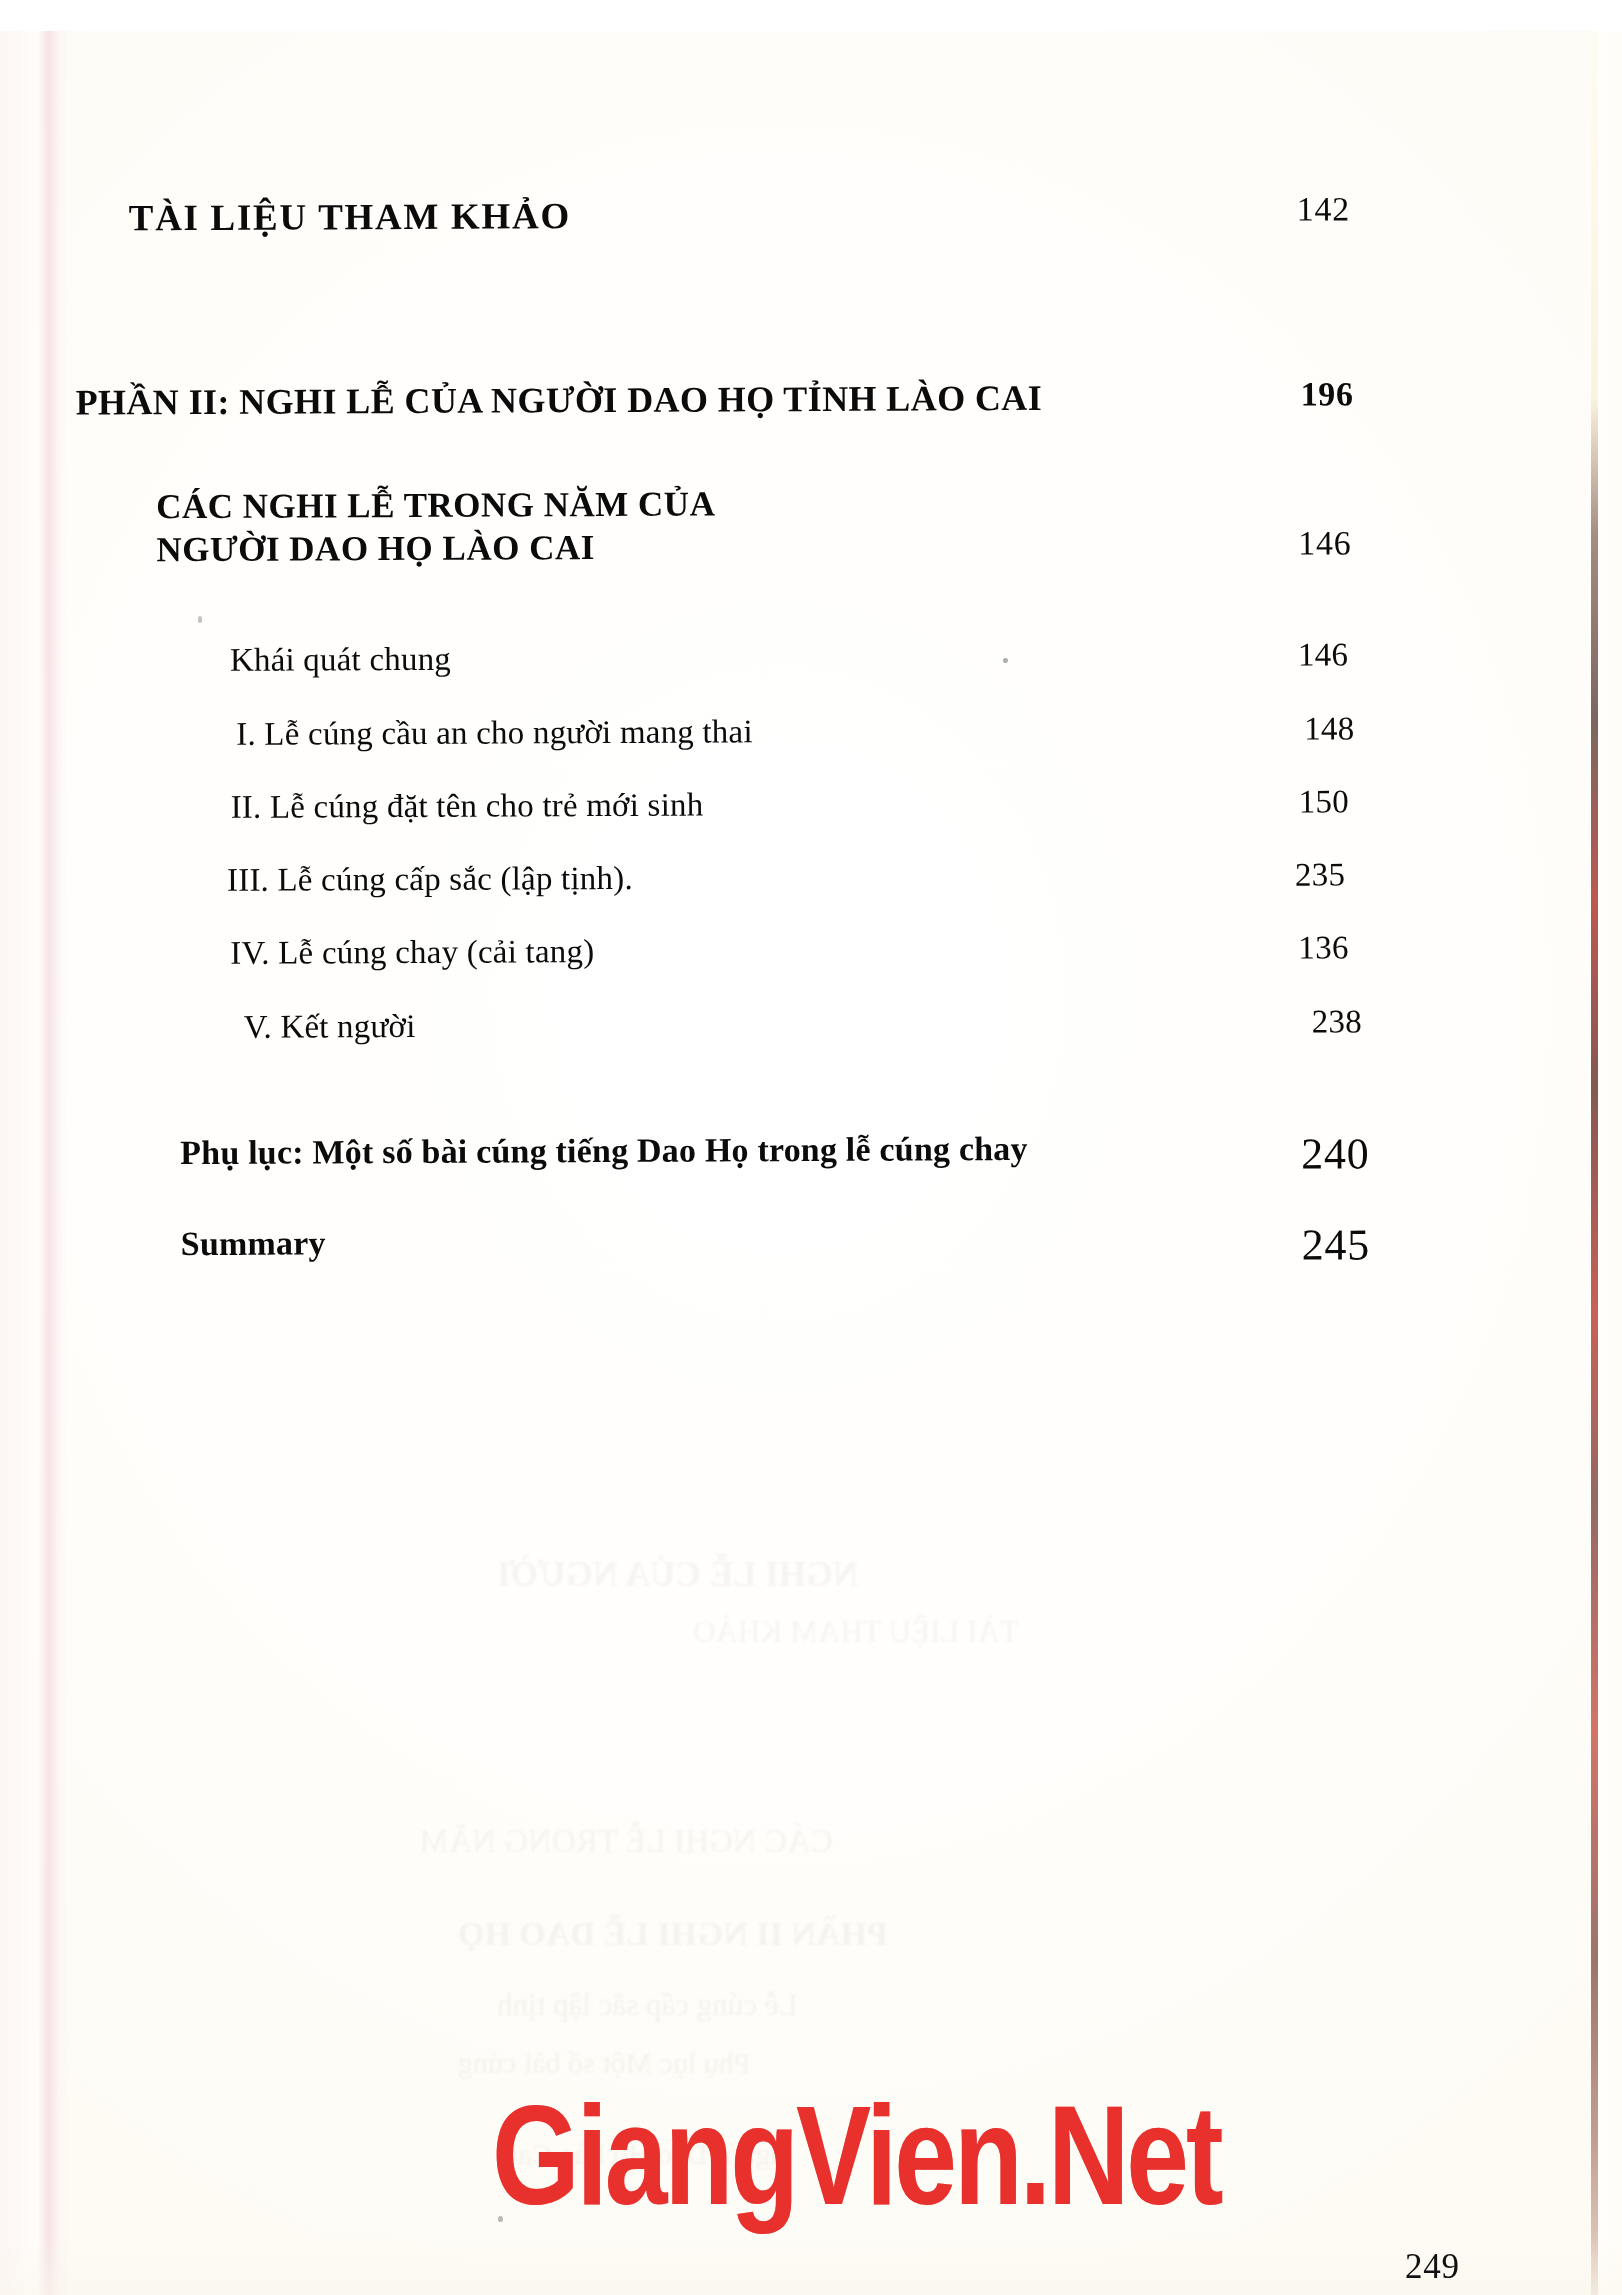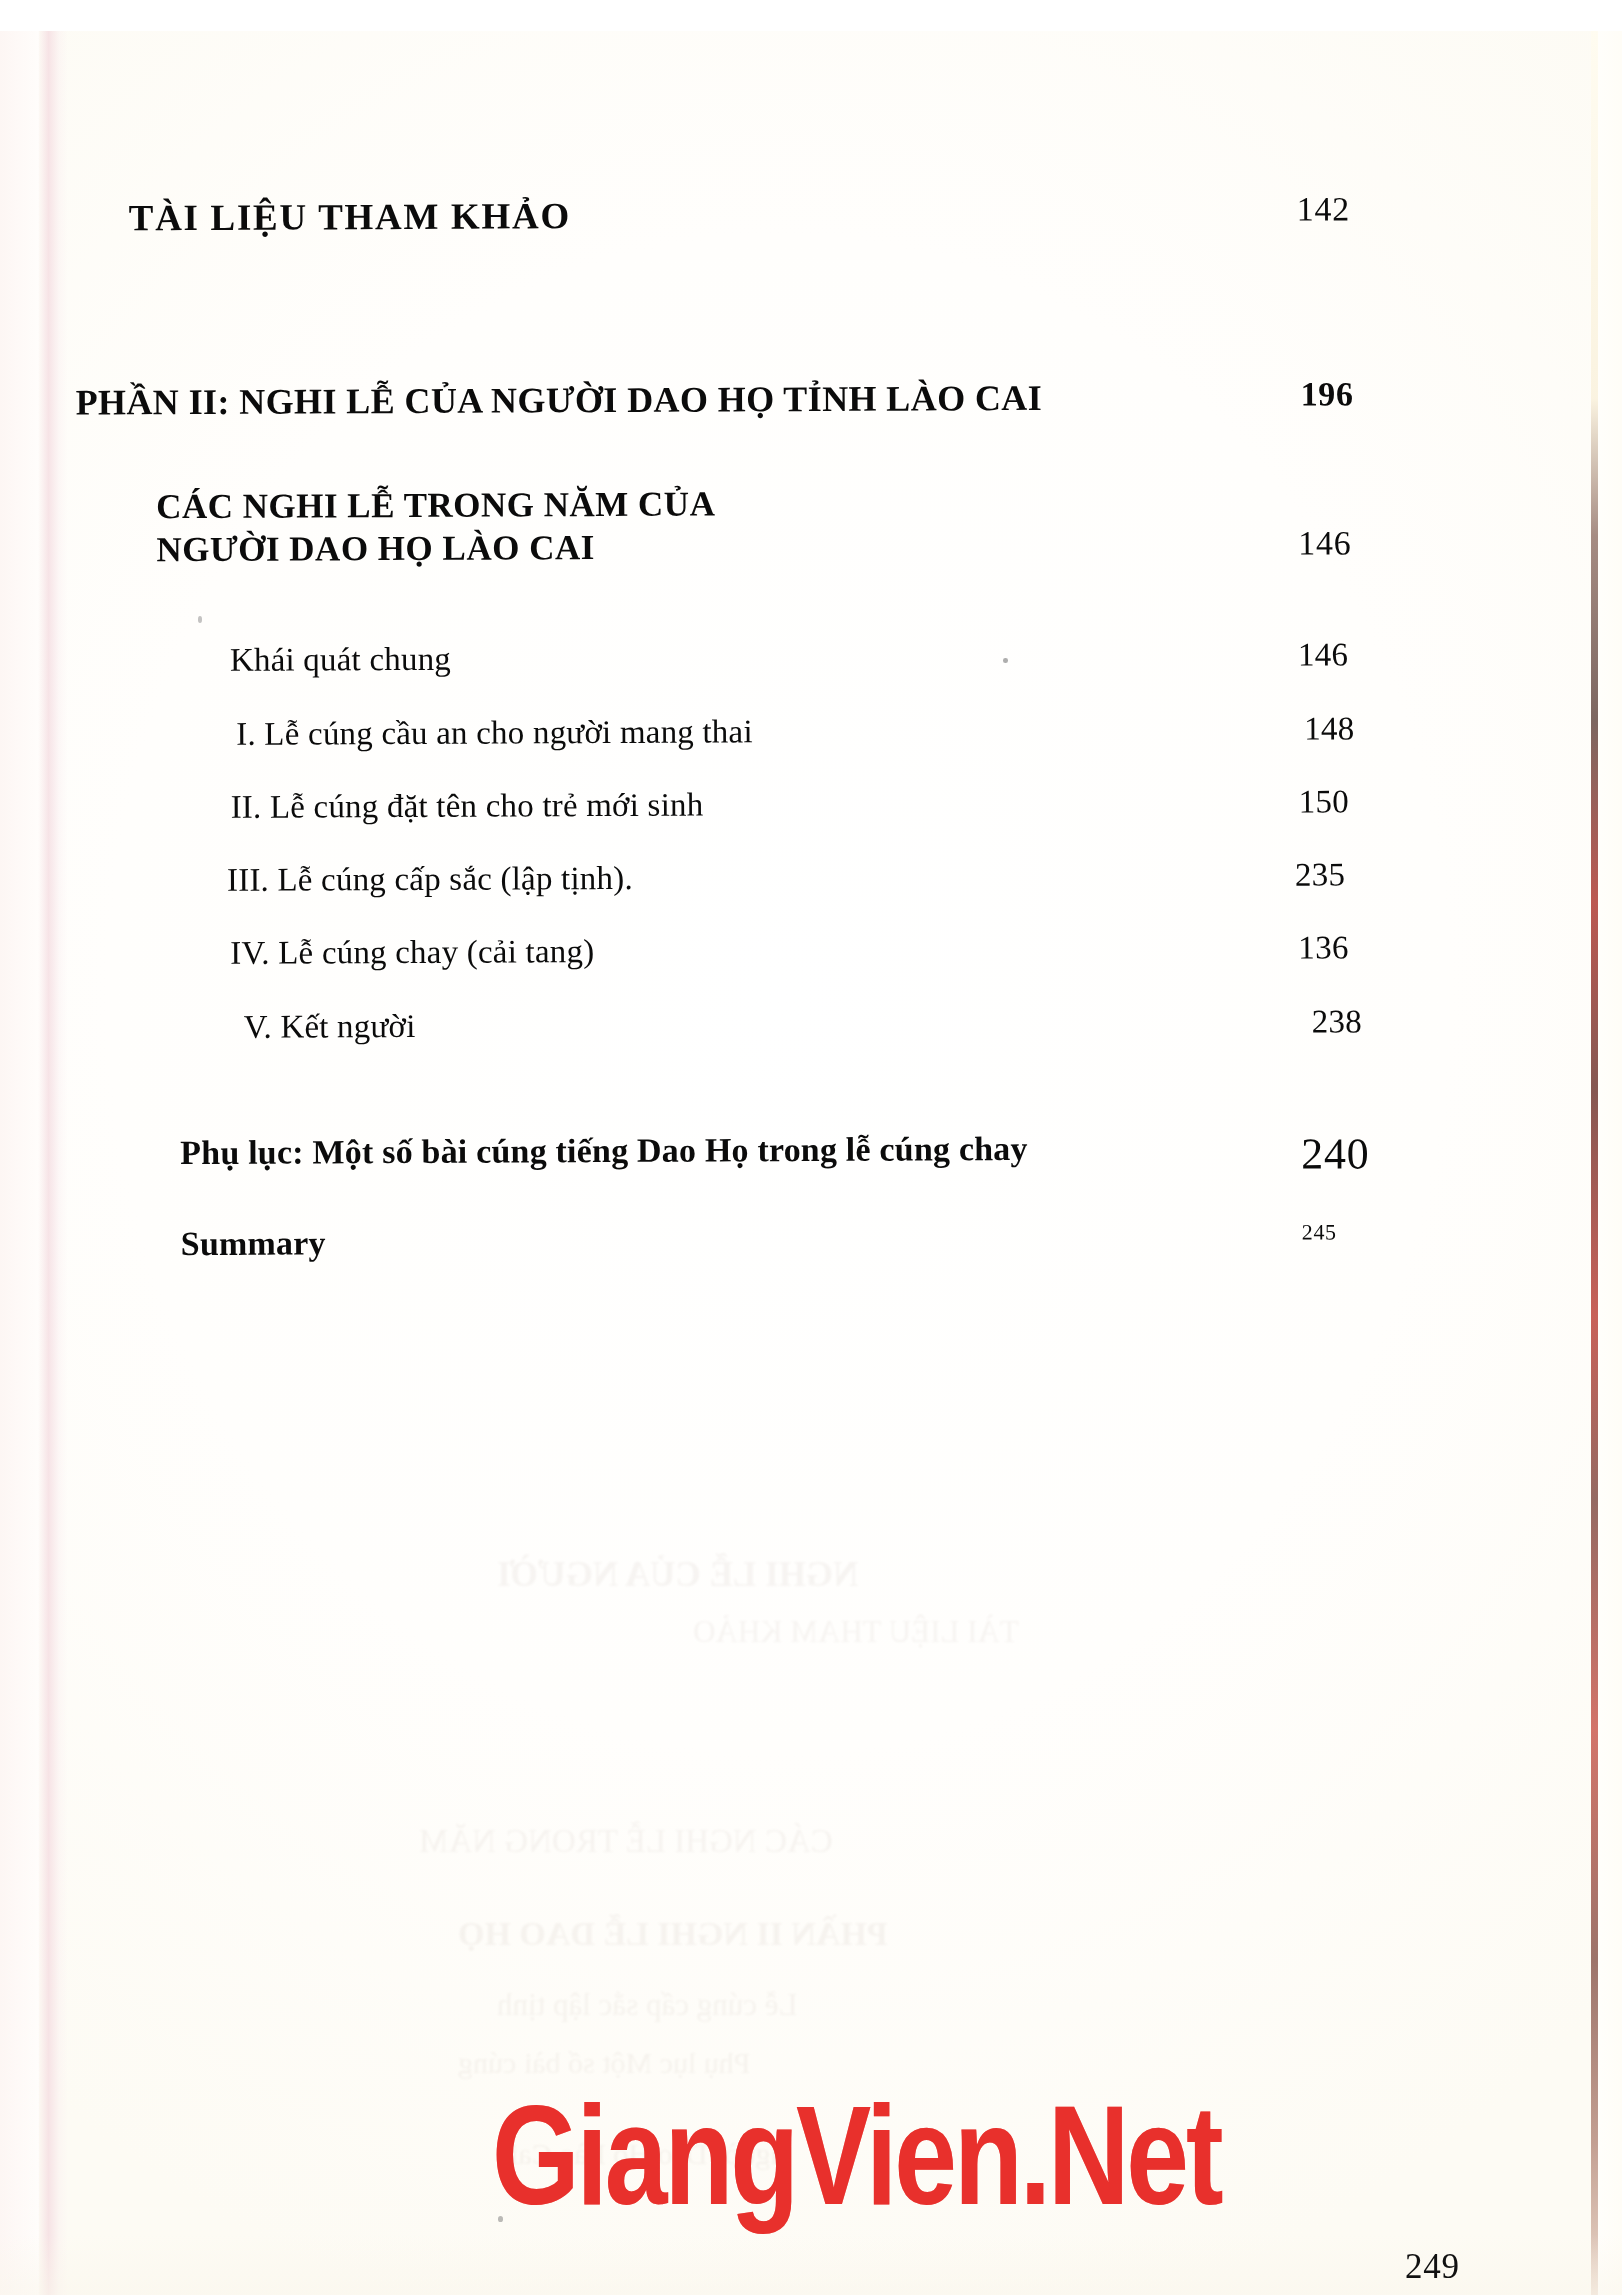--- a/index.html
+++ b/index.html
@@ -128,21 +128,21 @@
   .r-item.i1 { top: 682px; left: 236px; }
   .r-item.i2 { top: 755px; left: 230px; }
   .r-item.i3 { top: 828px; left: 226px; }
   .r-item.i4 { top: 901px; left: 229px; }
   .r-item.i5 { top: 975px; left: 242px; }
 
   .r-appendix  { left: 178px;  top: 1100px; font-size: 34px; font-weight: 700; letter-spacing: 0.2px; }
   .r-appendix .pageno { left: 1121px; font-size: 44px; font-weight: 400; letter-spacing: 0.7px; }
 
   .r-summary   { left: 178px;  top: 1191px; font-size: 34px; font-weight: 700; letter-spacing: 0.2px; }
-  .r-summary .pageno { left: 1121px; font-size: 22px; font-weight: 400; letter-spacing: 0.7px; }
+  .r-summary .pageno { left: 1121px; font-size: 44px; font-weight: 400; letter-spacing: 0.7px; }
 
   
   .toc-skew { transform: rotate(-0.28deg); transform-origin: 811px 654px; }
 
   
   .watermark {
     position: absolute;
     left: 492px;
     top: 2054px;
     font-family: "Liberation Sans", "DejaVu Sans", sans-serif;

